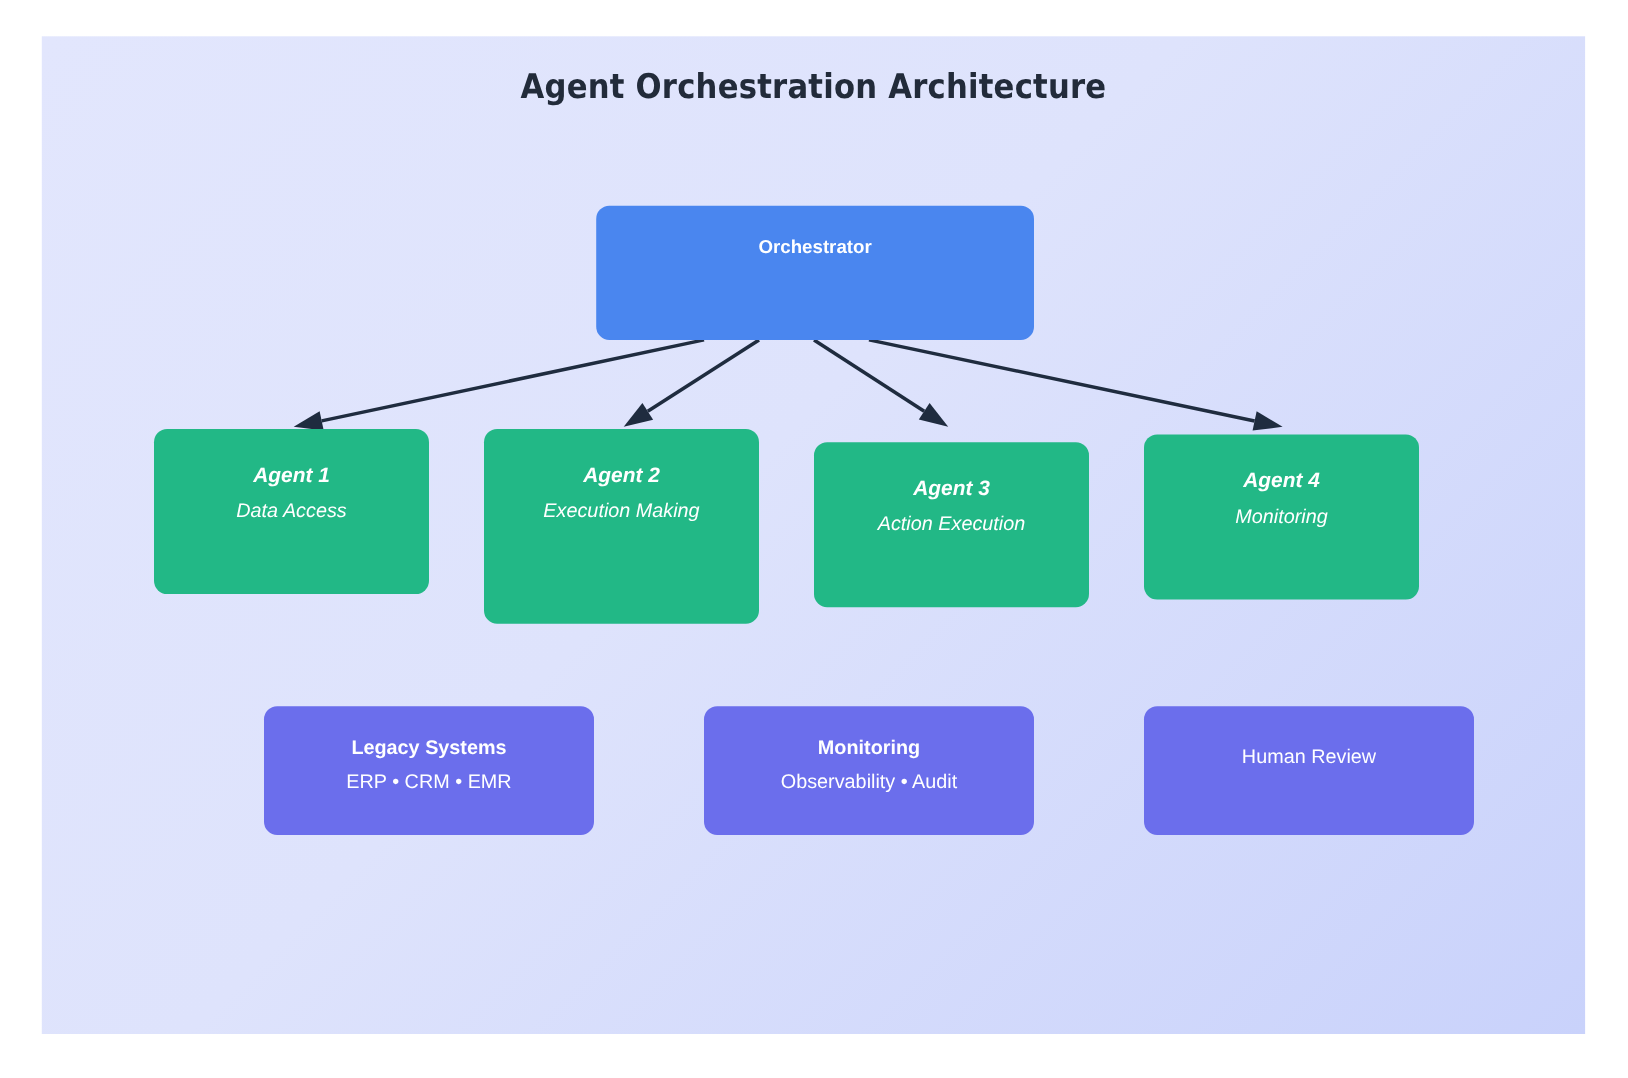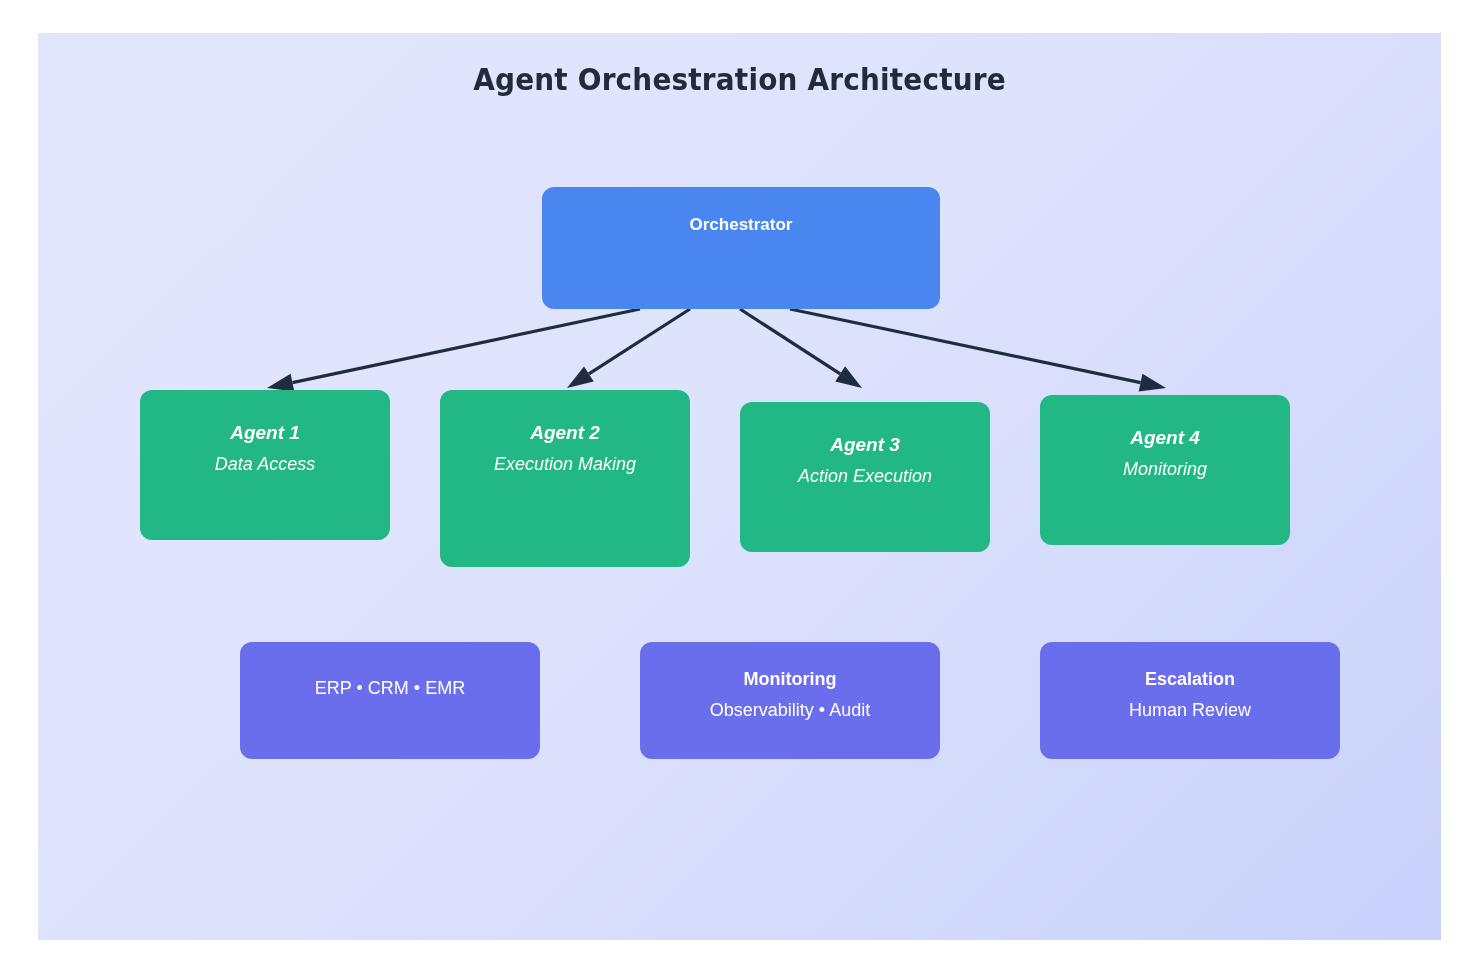--- a/index.html
+++ b/index.html
@@ -139,25 +139,25 @@
       </div>
       <div class="node node--agent" style="left: 702px; top: 357px; width: 250px; height: 150px; background: rgb(34, 184, 134); margin-top: 12px;">
         <span class="node-title">Agent 3</span>
         <span class="node-subtitle">Action Execution</span>
       </div>
       <div class="node node--agent" style="left: 1002px; top: 362px; width: 250px; height: 150px; background: rgb(34, 184, 134);">
         <span class="node-title">Agent 4</span>
         <span class="node-subtitle">Monitoring</span>
       </div>
       <div class="node node--service" style="left: 202px; top: 609px; width: 300px; height: 117px; background: rgb(107, 110, 236);">
+        <span class="node-title">Legacy Systems</span>
         <span class="node-subtitle">ERP • CRM • EMR</span>
       </div>
       <div class="node node--service" style="left: 602px; top: 609px; width: 300px; height: 117px; background: rgb(107, 110, 236);">
         <span class="node-title">Monitoring</span>
         <span class="node-subtitle">Observability • Audit</span>
       </div>
       <div class="node node--service" style="left: 1002px; top: 609px; width: 300px; height: 117px; background: rgb(107, 110, 236);">
-        <span class="node-title">Escalation</span>
         <span class="node-subtitle">Human Review</span>
       </div>
     </div>
 
 </div>
 
 </body></html>

